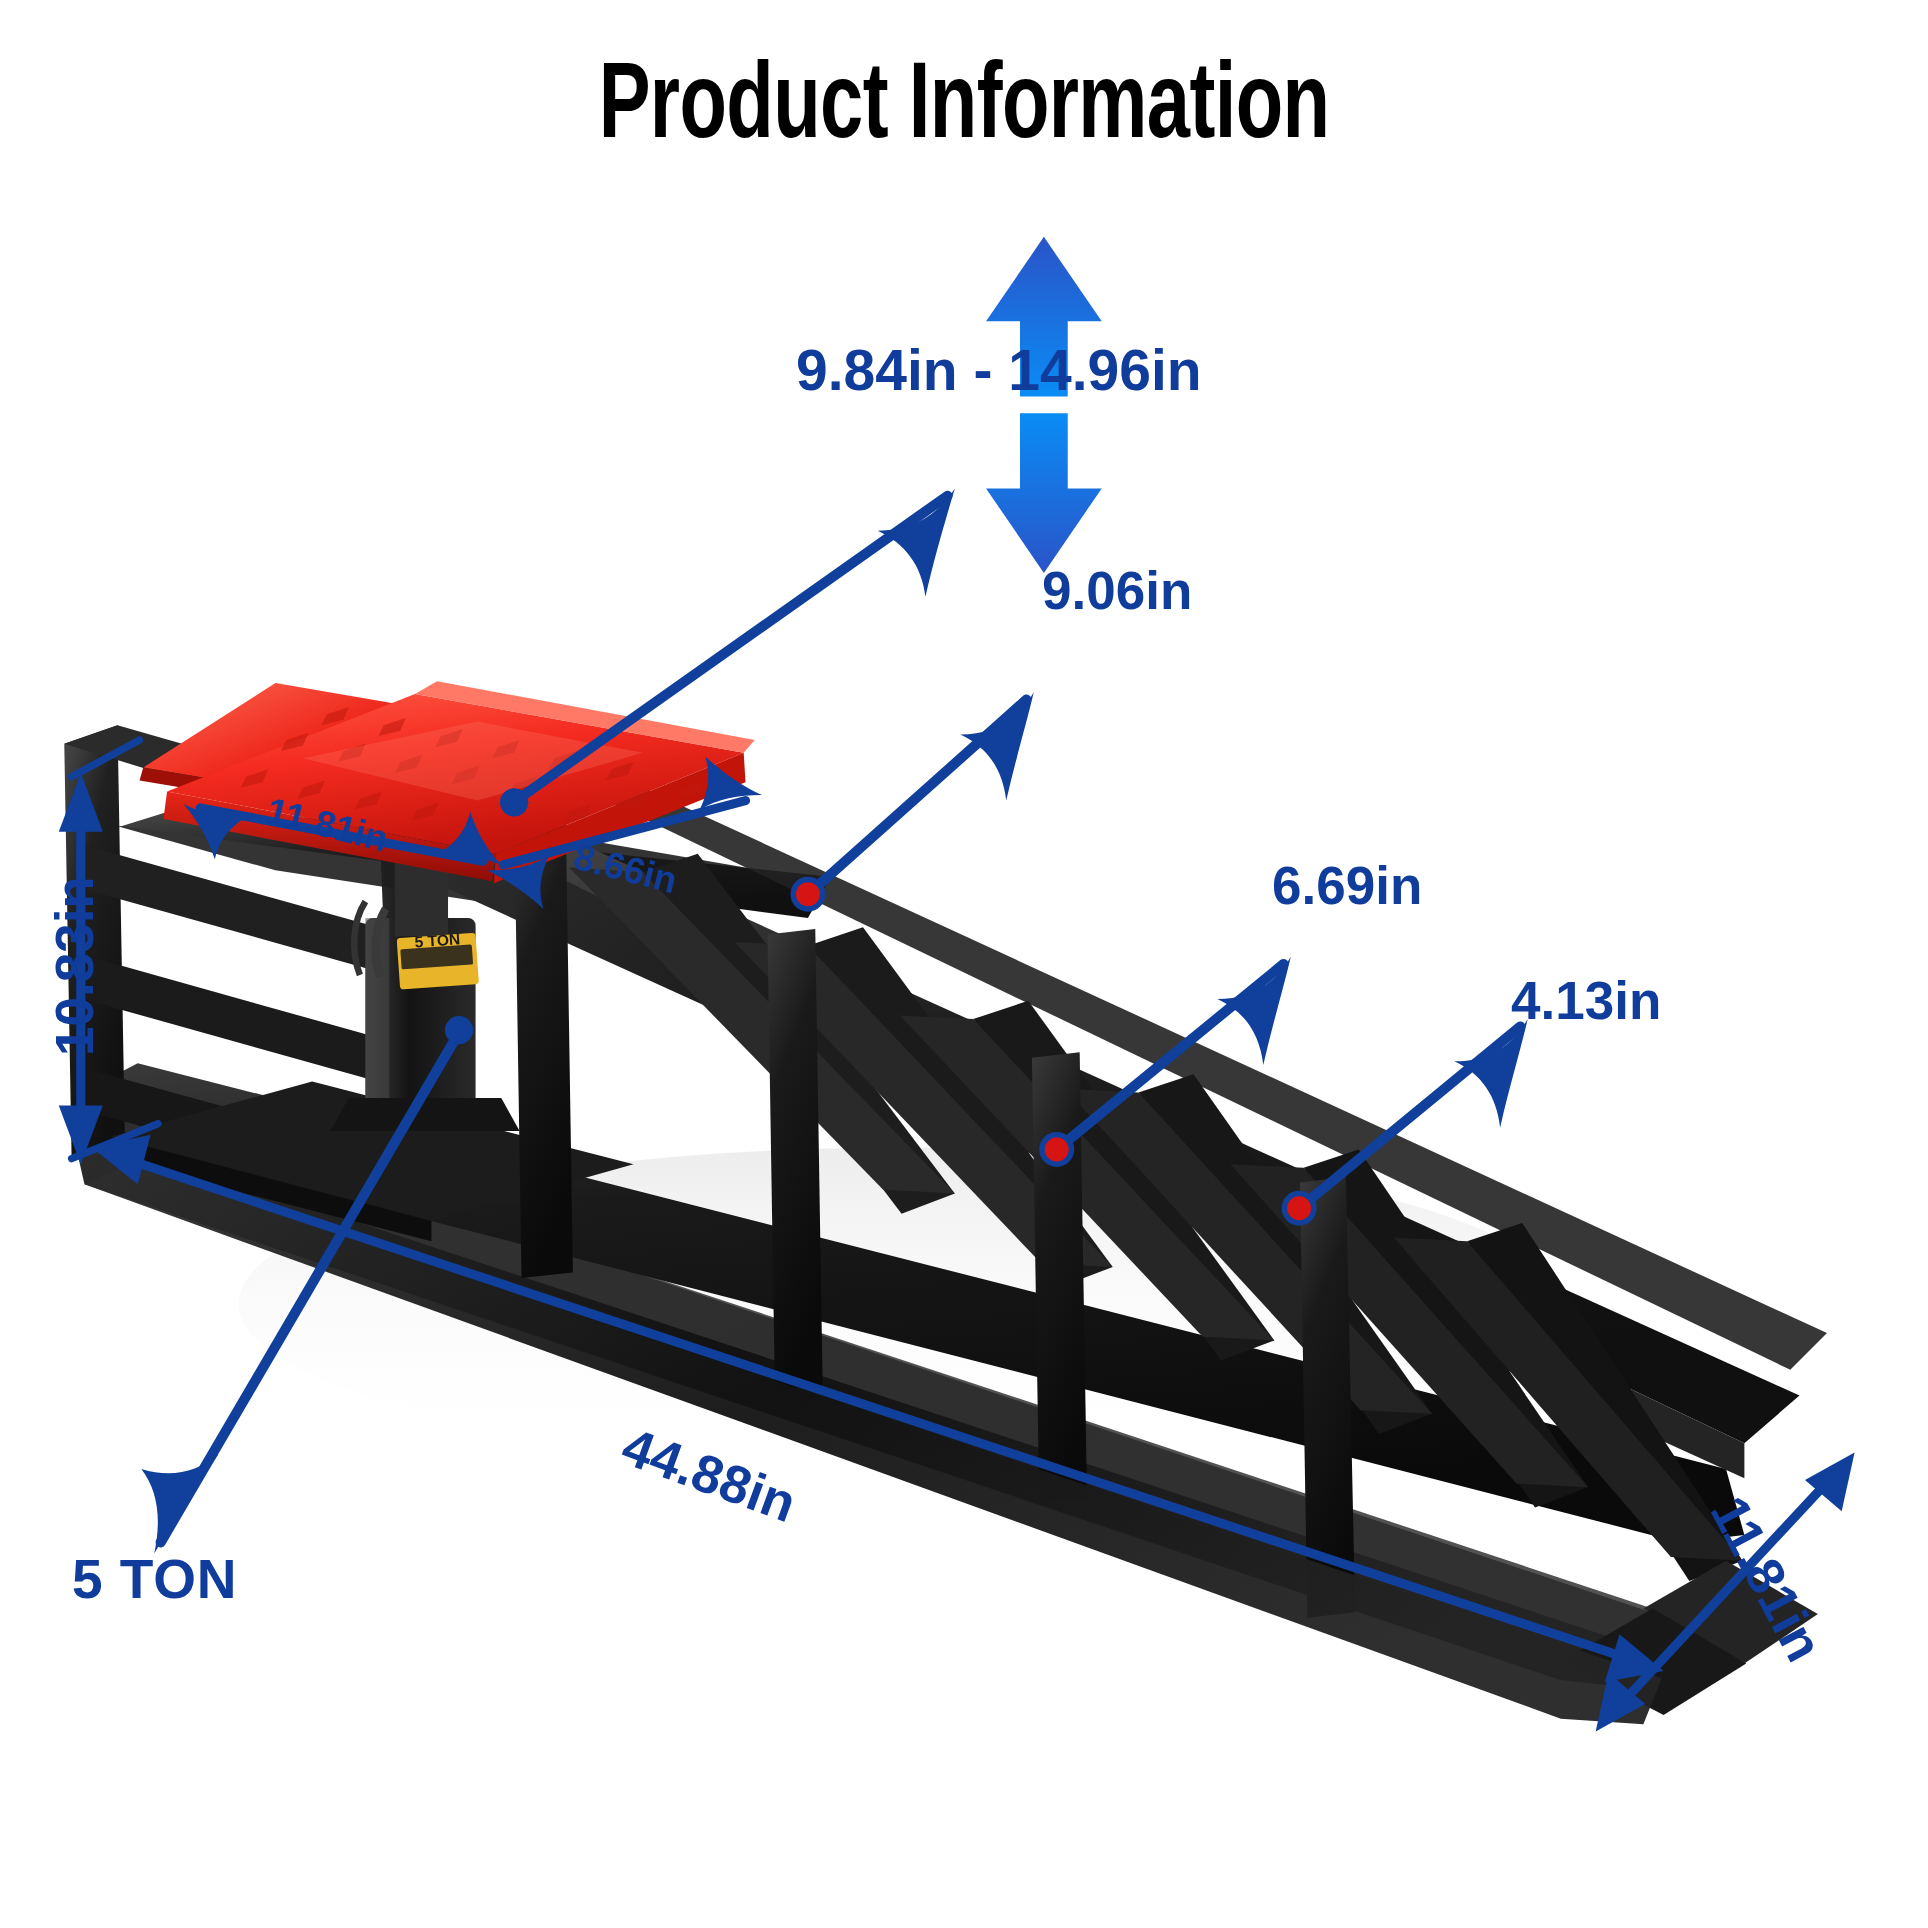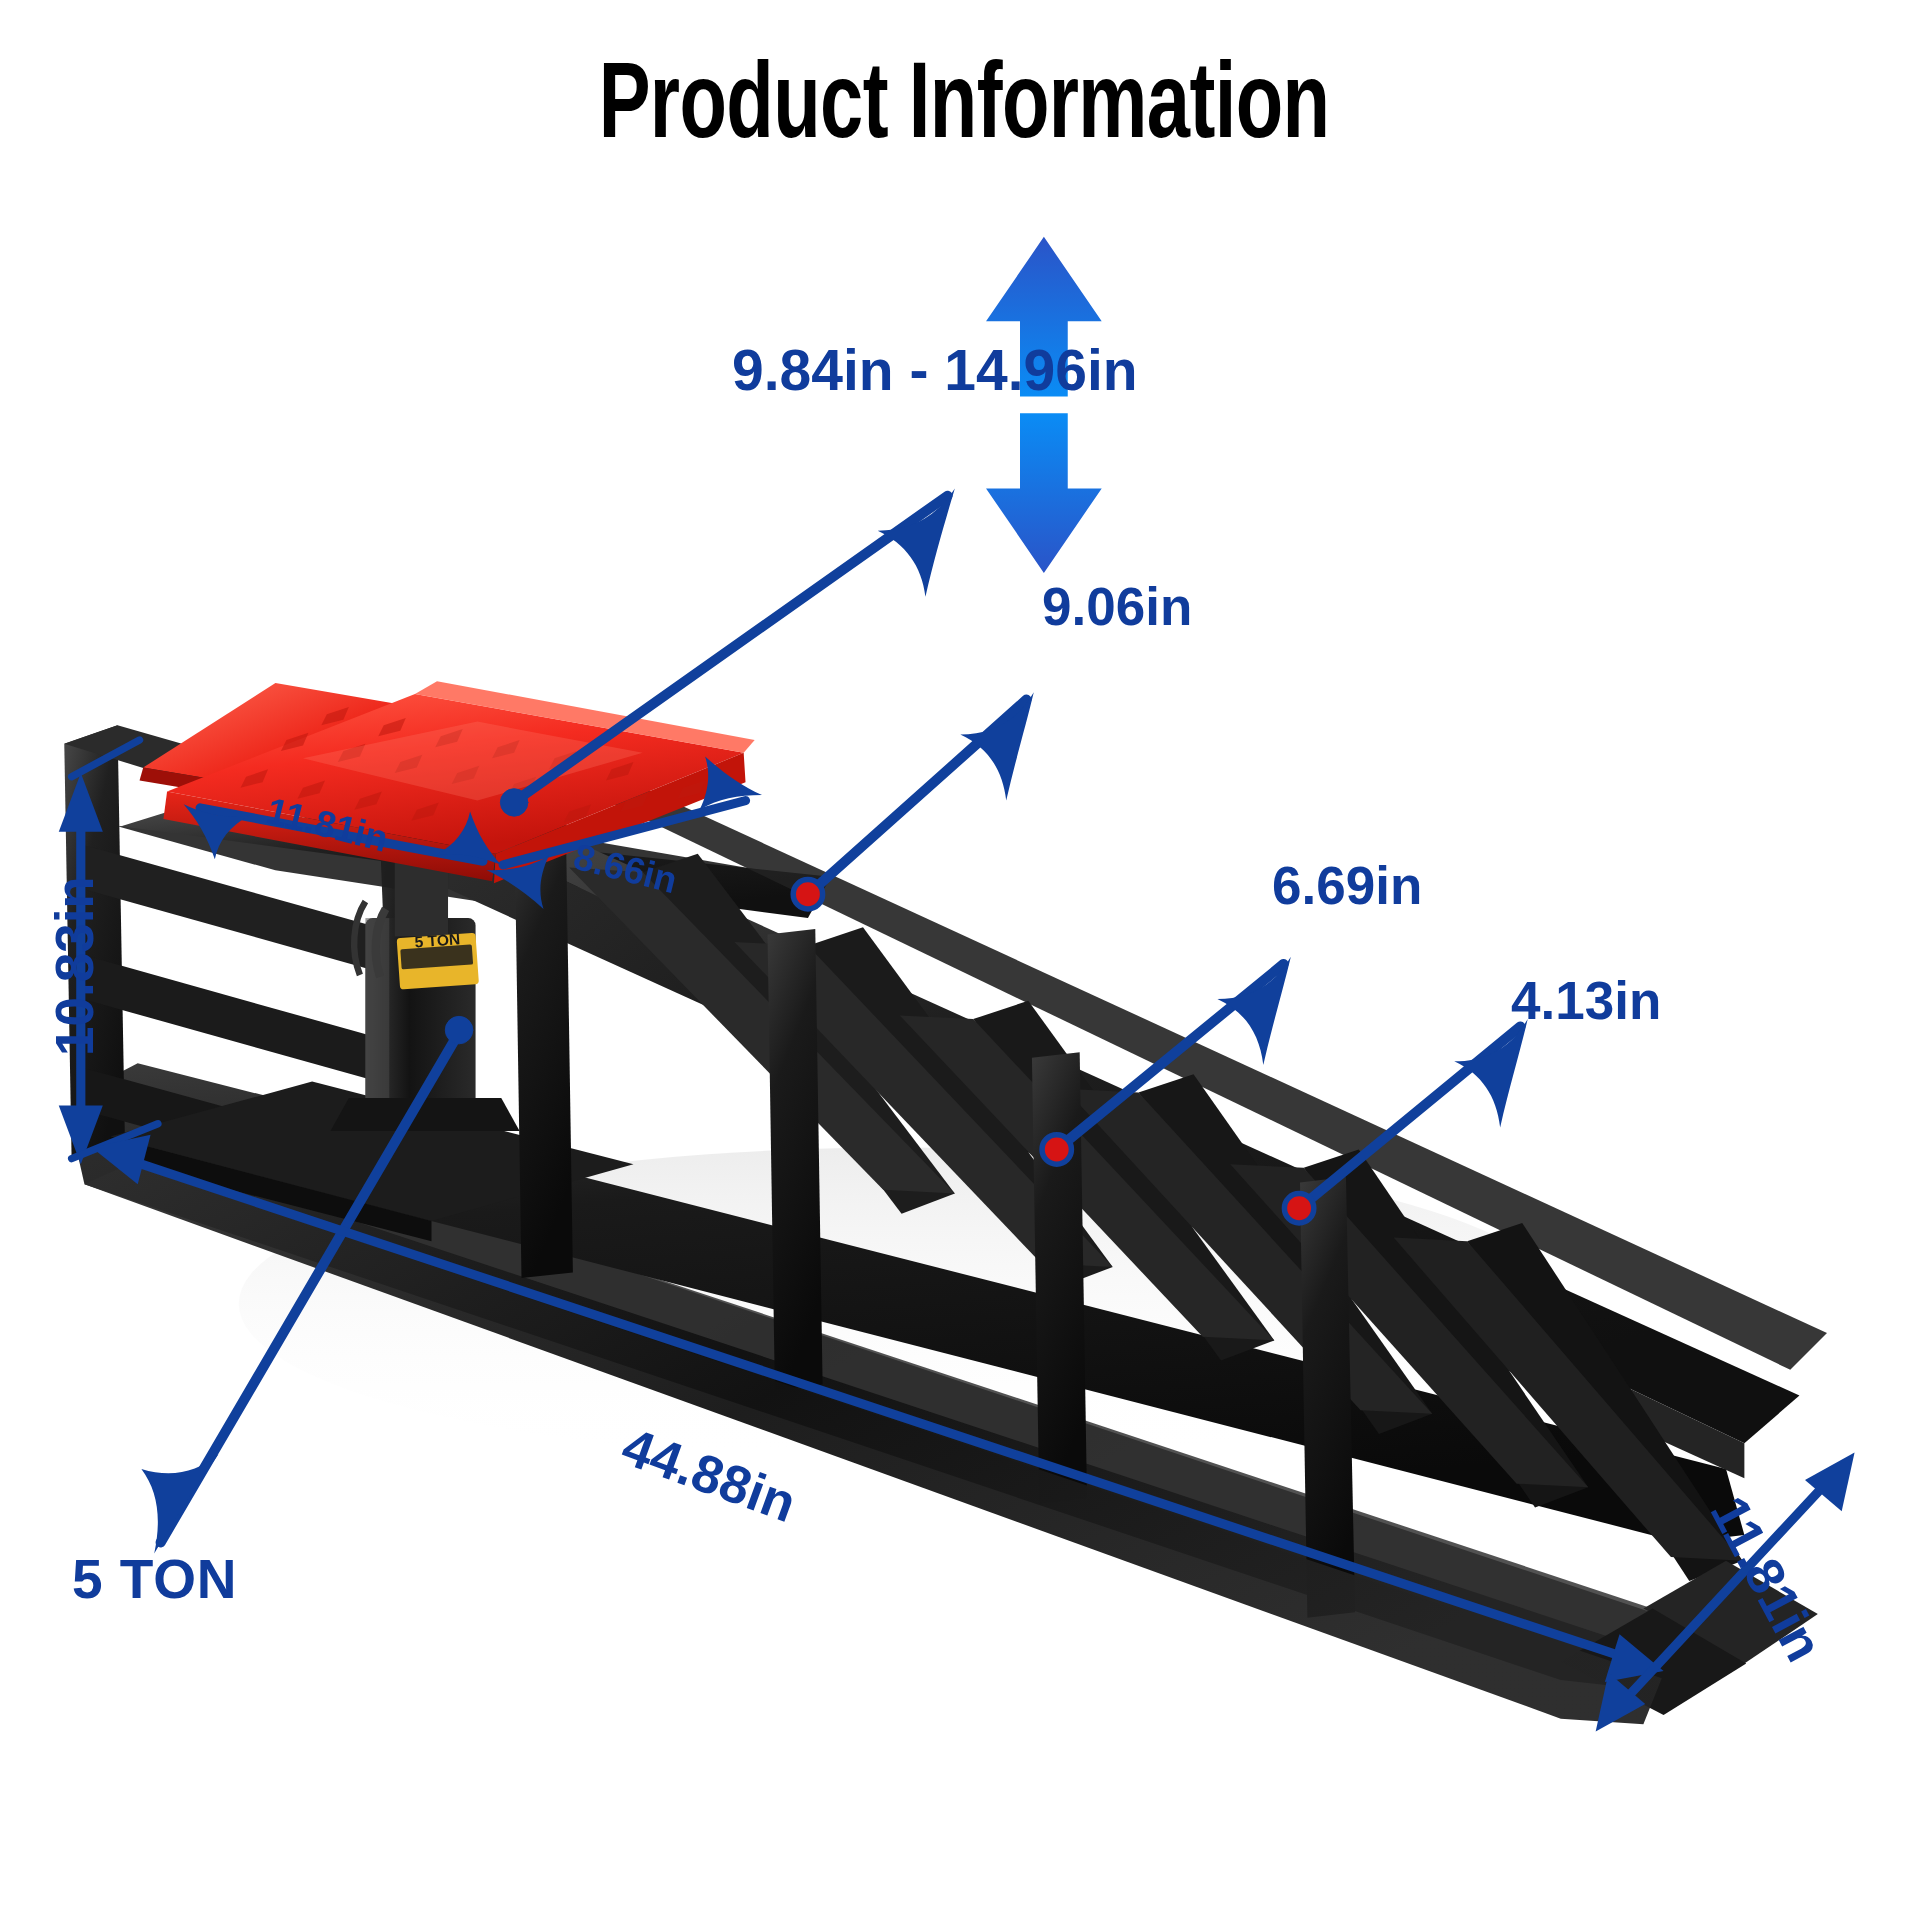--- a/index.html
+++ b/index.html
@@ -31,22 +31,22 @@
     position:absolute;
     color:#103C9C;
     font-family:"Liberation Sans", sans-serif;
     font-weight:bold;
     white-space:nowrap;
     line-height:1;
   }
   .dim-md{font-size:53px;}
   .dim-sm{font-size:37px;}
 
-  .lbl-range{left:732px;top:342px;font-size:57px;}
-  .lbl-906{left:1042px;top:580px;}
+  .lbl-range{left:796px;top:342px;font-size:57px;}
+  .lbl-906{left:1042px;top:564px;}
   .lbl-669{left:1272px;top:859px;text-align:center;}
   .lbl-413{left:1511px;top:974px;}
   .lbl-4488{left:634px;top:1419px;transform:rotate(20deg);transform-origin:0 0;}
   .lbl-1181b{left:1749px;top:1488px;transform:rotate(62deg);transform-origin:0 0;}
   .lbl-1083{left:48px;top:1056px;transform:rotate(-90deg);transform-origin:0 0;}
   .lbl-5ton{left:72px;top:1552px;font-size:55px;letter-spacing:0.9px;}
   .lbl-1181t{left:272px;top:792px;transform:rotate(14deg);transform-origin:0 0;}
   .lbl-866{left:579px;top:838px;transform:rotate(14deg);transform-origin:0 0;}
 </style>
 </head>

